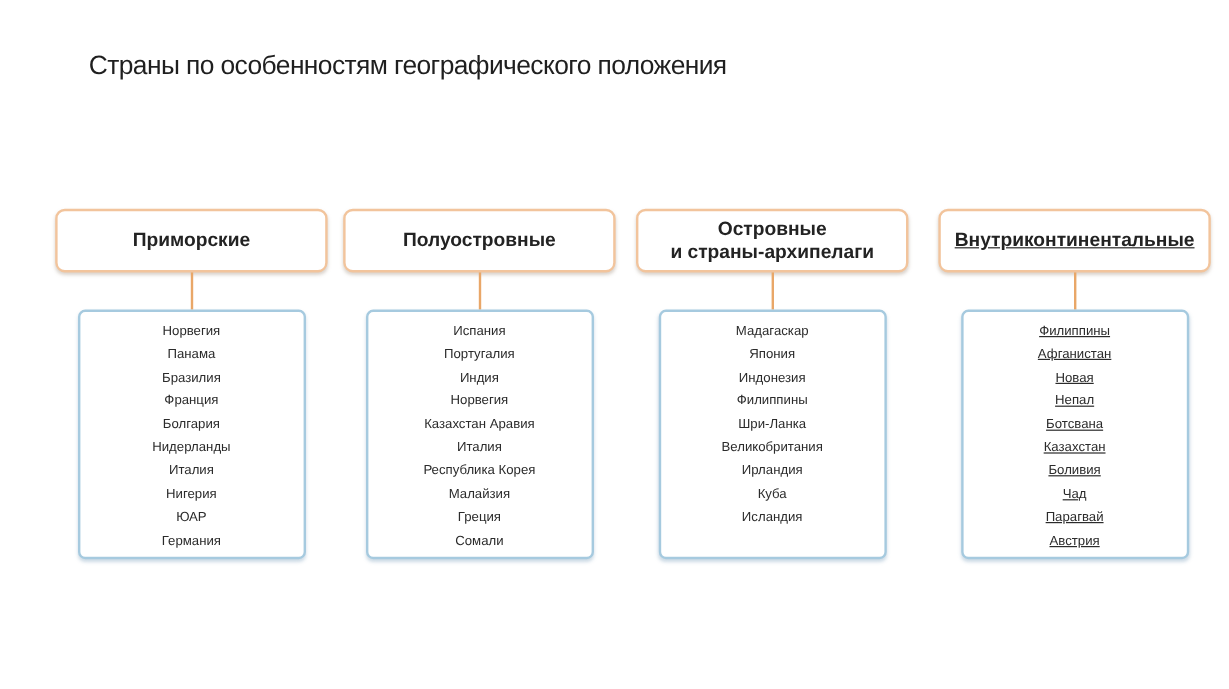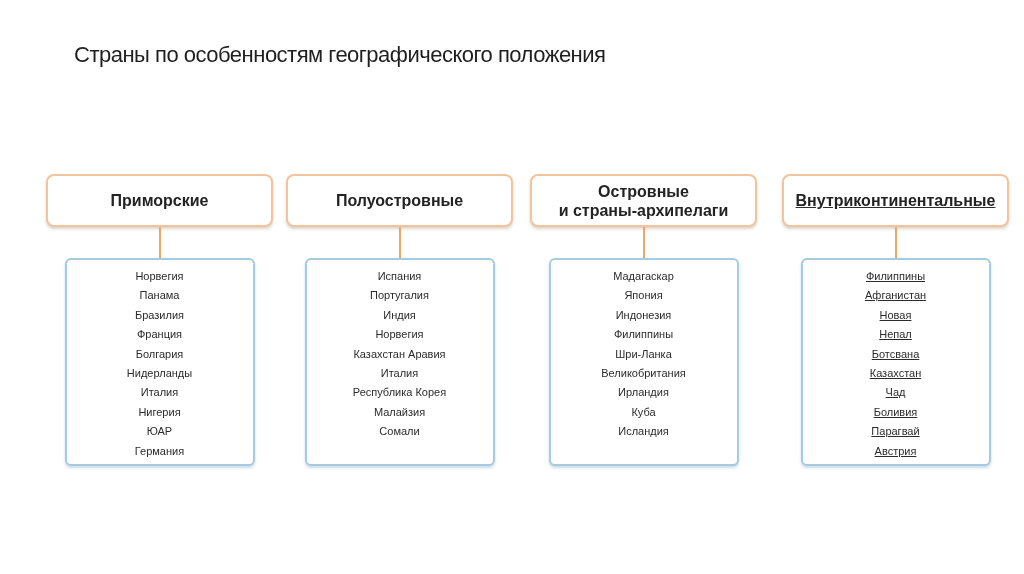--- a/index.html
+++ b/index.html
@@ -124,20 +124,21 @@
     <div class="connector"></div>
     <div class="list-box">
           <div class="country">Испания</div>
           <div class="country">Португалия</div>
           <div class="country">Индия</div>
           <div class="country">Норвегия</div>
           <div class="country">Казахстан Аравия</div>
           <div class="country">Италия</div>
           <div class="country">Республика Корея</div>
           <div class="country">Малайзия</div>
+          <div class="country">Греция</div>
           <div class="country">Сомали</div>
         </div>
   </div>
 
   <div class="column">
     <div class="header-box">
           <div class="header-line">Островные</div>
           <div class="header-line">и страны-архипелаги</div>
         </div>
     <div class="connector"></div>
@@ -159,20 +160,20 @@
           <div class="header-line">Внутриконтинентальные</div>
         </div>
     <div class="connector"></div>
     <div class="list-box">
           <div class="country">Филиппины</div>
           <div class="country">Афганистан</div>
           <div class="country">Новая</div>
           <div class="country">Непал</div>
           <div class="country">Ботсвана</div>
           <div class="country">Казахстан</div>
+          <div class="country">Боливия</div>
           <div class="country">Чад</div>
-          <div class="country">Боливия</div>
           <div class="country">Парагвай</div>
           <div class="country">Австрия</div>
         </div>
   </div>
 </div>
 </div>
 
 </body></html>

